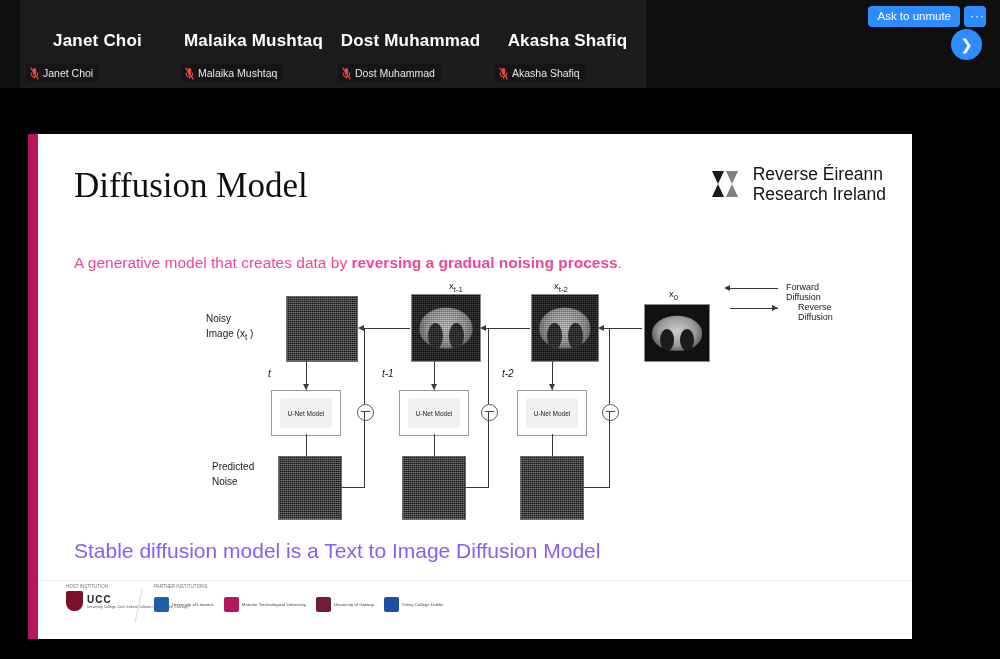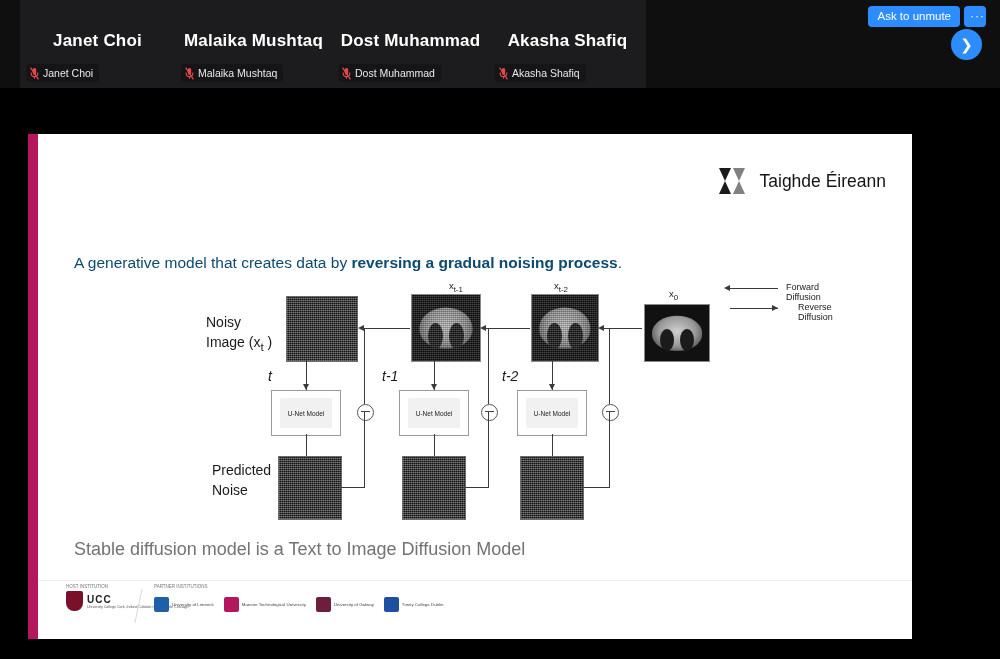--- a/index.html
+++ b/index.html
@@ -228,29 +228,29 @@
   .logo-tri .txt .l2 {
     font-size: 17.5px;
     color: #141414;
     font-weight: 400;
   }
 
   .body-line {
     position: absolute;
     left: 46px; top: 120px;
     font-size: 15.5px;
-    color: #0c4a6e;
+    color: #ec4899;
   }
   .body-line b { font-weight: bold; }
 
   .bottom-line {
     position: absolute;
     left: 46px; top: 405px;
-    font-size: 18px;
-    color: #737373;
+    font-size: 21px;
+    color: #8b5cf6;
   }
 
   
   .diagram {
     position: absolute;
     left: 178px; top: 146px;
     width: 640px; height: 240px;
   }
   .noise-img {
     position: absolute;
@@ -320,21 +320,21 @@
     background: #fff;
   }
   .minus-circle::before {
     content: "";
     position: absolute;
     left: 3px; right: 3px; top: 6px;
     height: 1px; background: #444;
   }
   .dlabel {
     position: absolute;
-    font-size: 14px;
+    font-size: 10px;
     color: #1a1a1a;
   }
   .dlabel.ital { font-style: italic; }
   .dlabel.big { font-size: 9.5px; }
   .legend-txt {
     position: absolute;
     font-size: 9px;
     color: #1a1a1a;
   }
   .dline {
@@ -516,30 +516,32 @@
     </div>
 
     <div class="next-arrow">❯</div>
   </div>
 
   <div class="share-stage">
 
     <div class="slide">
       <div class="slide-leftbar"></div>
 
+      <div class="slide-title">Diffusion Model</div>
 
       <div class="logo-tri">
         <span class="glyph">
           <svg width="34" height="34" viewBox="0 0 34 34">
             <path d="M2 4 L14 4 L8 17 L14 30 L2 30 L8 17 Z" fill="#1a1a1a"></path>
             <path d="M16 4 L28 4 L22 17 L28 30 L16 30 L22 17 Z" fill="#1a1a1a" opacity="0.55"></path>
           </svg>
         </span>
         <span class="txt">
-          <div class="l1">Taighde Éireann</div>
+          <div class="l1">Reverse Éireann</div>
+          <div class="l2">Research Ireland</div>
         </span>
       </div>
 
       <div class="body-line">
         <span>A generative model that creates data by </span><b>reversing a gradual noising process</b><span>.</span>
       </div>
 
       <div class="diagram">
 
         <div class="noise-img" style="left:80px; top:16px; width:70px; height:64px;"></div>

